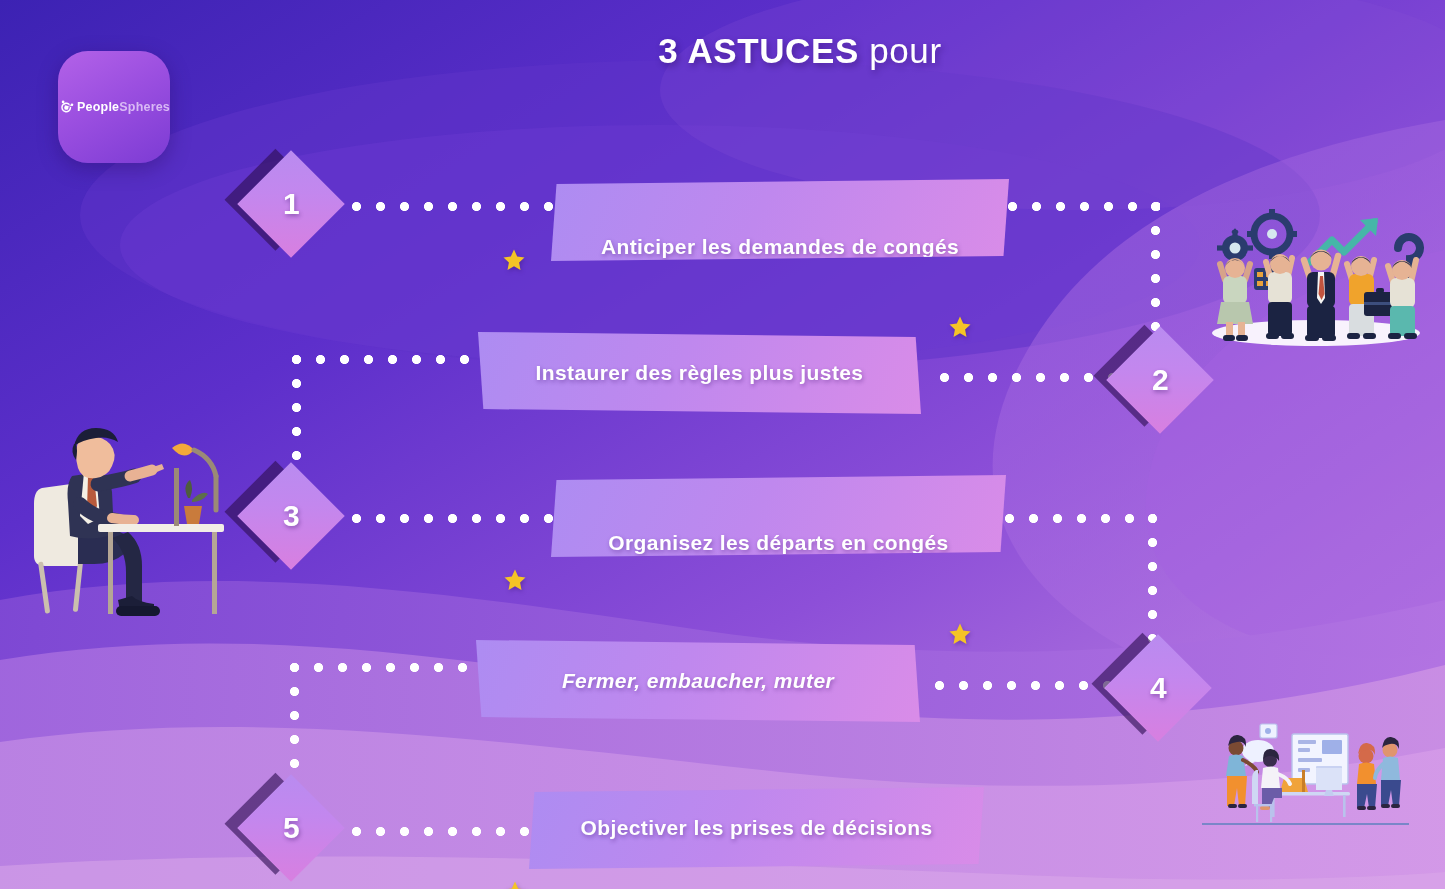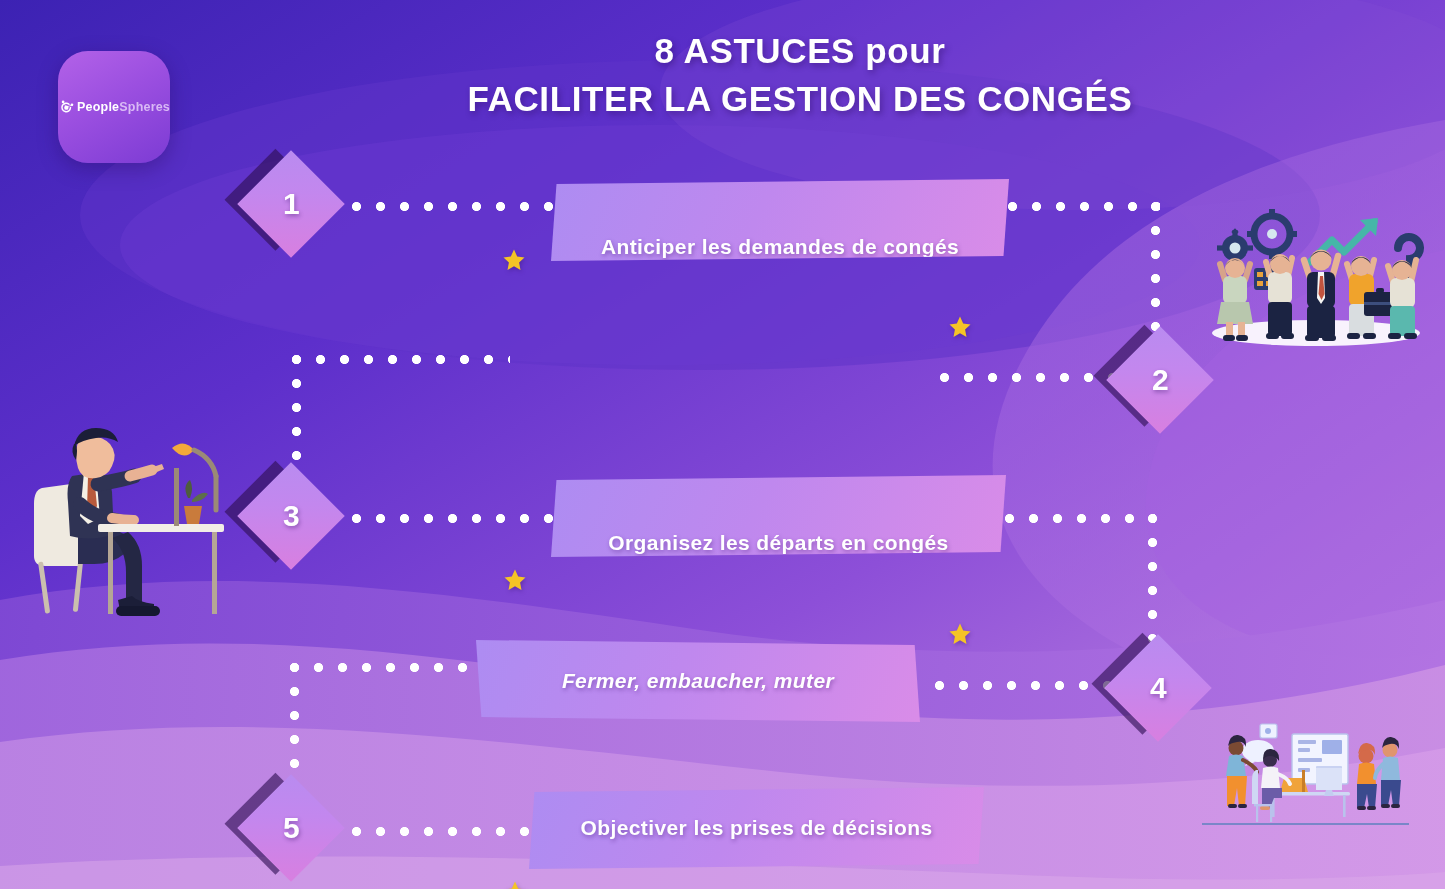--- a/index.html
+++ b/index.html
@@ -35,21 +35,21 @@
   #logo .wordmark .a { color:#ffffff; }
   #logo .wordmark .b { color:#d9b9f5; }
 
   
   #title {
     position:absolute; left:330px; top:30px; width:940px;
     text-align:center; color:#fff;
     text-shadow:2px 3px 6px rgba(45,12,95,.45);
   }
   #title .l1 { font-size:35px; font-weight:700; letter-spacing:.6px; line-height:1.22; }
-  #title .l1 .light { font-weight:700;text-align:center; }
+  #title .l1 .light { font-weight:400;text-align:center; }
   #title .l2 { font-size:35px; font-weight:700; letter-spacing:.6px; line-height:1.22; margin-top:5px;}
 
   
   .row { position:absolute; left:0; width:1445px; height:120px; }
 
   
   .banner {
     position:absolute;
     height:82px;
     display:flex; align-items:center; justify-content:center;
@@ -161,22 +161,21 @@
       <circle cx="42.5" cy="16.5" r="4.1" fill="#ffffff"></circle>
       <path d="M18 11 L23 20" stroke="#ffffff" stroke-width="2" stroke-linecap="round"></path>
       <path d="M30 22 L39 18" stroke="#ffffff" stroke-width="2" stroke-linecap="round"></path>
     </svg>
     <div class="wordmark">
       <span class="a">People</span><span class="b">Spheres</span>
     </div>
   </div>
 
   <div id="title">
-    <div class="l1"><span>8 ASTUCES</span><span class="light"> pour</span></div>
-    <div class="l2">FACILITER LA GESTION DES CONGÉS</div>
+    <div class="l1"><span>3 ASTUCES</span><span class="light"> pour</span></div>
   </div>
 
   <div class="dots h" style="left:352px; top:202px; width:210px;"></div>
 
   <div class="dots h" style="left:1008px; top:202px; width:152px;"></div>
   <div class="dots v" style="left:1151px; top:202px; height:150px;"></div>
 
   <div class="dots h" style="left:292px; top:355px; width:218px;"></div>
   <div class="dots v" style="left:292px; top:355px; height:160px;"></div>
   <div class="dots h" style="left:940px; top:373px; width:180px;"></div>
@@ -198,20 +197,23 @@
     </div>
     <div class="banner skewR" style="left:551px; top:16px; width:458px;align-items:flex-end;">
       <span class="txt">Anticiper les demandes de congés</span>
     </div>
     <svg class="star" style="left:502px; top:85px;" viewBox="0 0 24 24">
       <path d="M12 1.6l3.2 6.9 7.3.9-5.4 5.1 1.4 7.4L12 18.2 5.5 21.9l1.4-7.4L1.5 9.4l7.3-.9z" fill="currentColor"></path>
     </svg>
   </div>
 
   <div class="row" style="top:332px;">
+    <div class="banner skewL" style="left:478px; top:0px; width:443px;">
+      <span class="txt">Instaurer des règles plus justes</span>
+    </div>
     <div class="diamond" style="left:1122px; top:10px;">
       <span class="num">2</span>
     </div>
     <svg class="star" style="left:948px; top:-17px;" viewBox="0 0 24 24">
       <path d="M12 1.6l3.2 6.9 7.3.9-5.4 5.1 1.4 7.4L12 18.2 5.5 21.9l1.4-7.4L1.5 9.4l7.3-.9z" fill="currentColor"></path>
     </svg>
   </div>
 
   <div class="row" style="top:475px;">
     <div class="diamond" style="left:253px; top:3px;">

